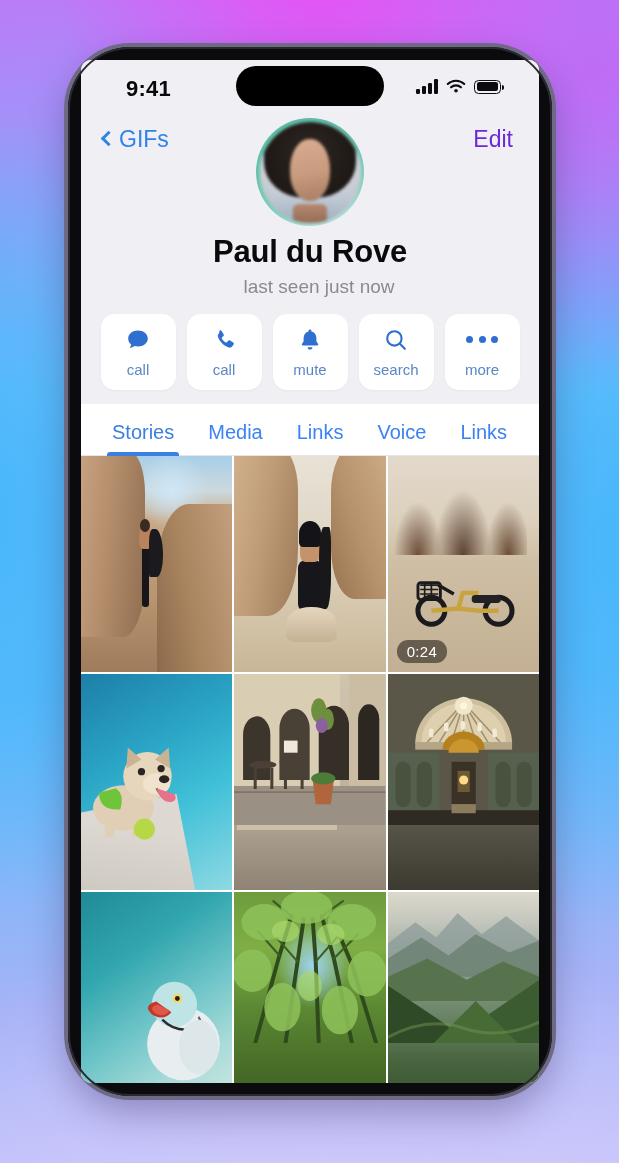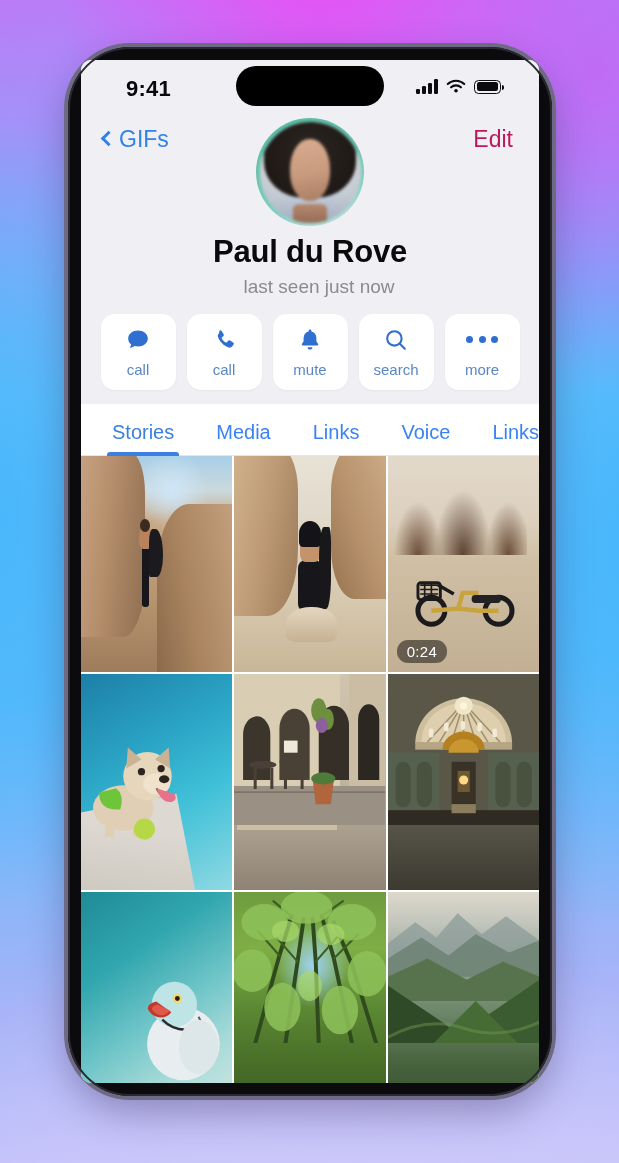--- a/index.html
+++ b/index.html
@@ -103,21 +103,21 @@
   #back{
     display:flex; align-items:center; gap:5px;
     color:#2f82e8; font-size:23px; cursor:pointer;
   }
   #back .chev{
     display:inline-block; width:11px; height:11px;
     border-left:3.2px solid #2f82e8; border-bottom:3.2px solid #2f82e8;
     transform:rotate(45deg);
     margin-bottom:1px;
   }
-  #edit{ color:#be185d; font-size:23px; cursor:pointer; }
+  #edit{ color:#6d28d9; font-size:23px; cursor:pointer; }
 
   
   #avatar-wrap{
     position:absolute; left:50%; top:2px;
     transform:translateX(-50%);
     width:108px; height:108px;
     border-radius:50%;
     padding:3.5px;
     background:linear-gradient(160deg,#57bda6 0%,#69c2ad 40%,#7fd0c3 70%,#cfe9e5 100%);
   }
@@ -183,21 +183,21 @@
   .ic{ width:26px; height:26px; display:block; }
   .dots{ display:flex; gap:5.5px; height:26px; align-items:center; }
   .dots i{ width:7px; height:7px; border-radius:50%; background:#2f6fd0; display:block; }
 
   
   #tabs{
     display:flex; align-items:flex-end;
     background:#ffffff;
     height:52px;
     padding:0 14px;
-    gap:8px;
+    gap:0;
     position:relative;
     border-bottom:1px solid #e6e6ea;
   }
   .tab{
     flex:0 0 auto;
     font-size:20px; color:#3b82f6;
     padding:0 17px 11px 17px;
     cursor:pointer; white-space:nowrap;
     position:relative;
   }

